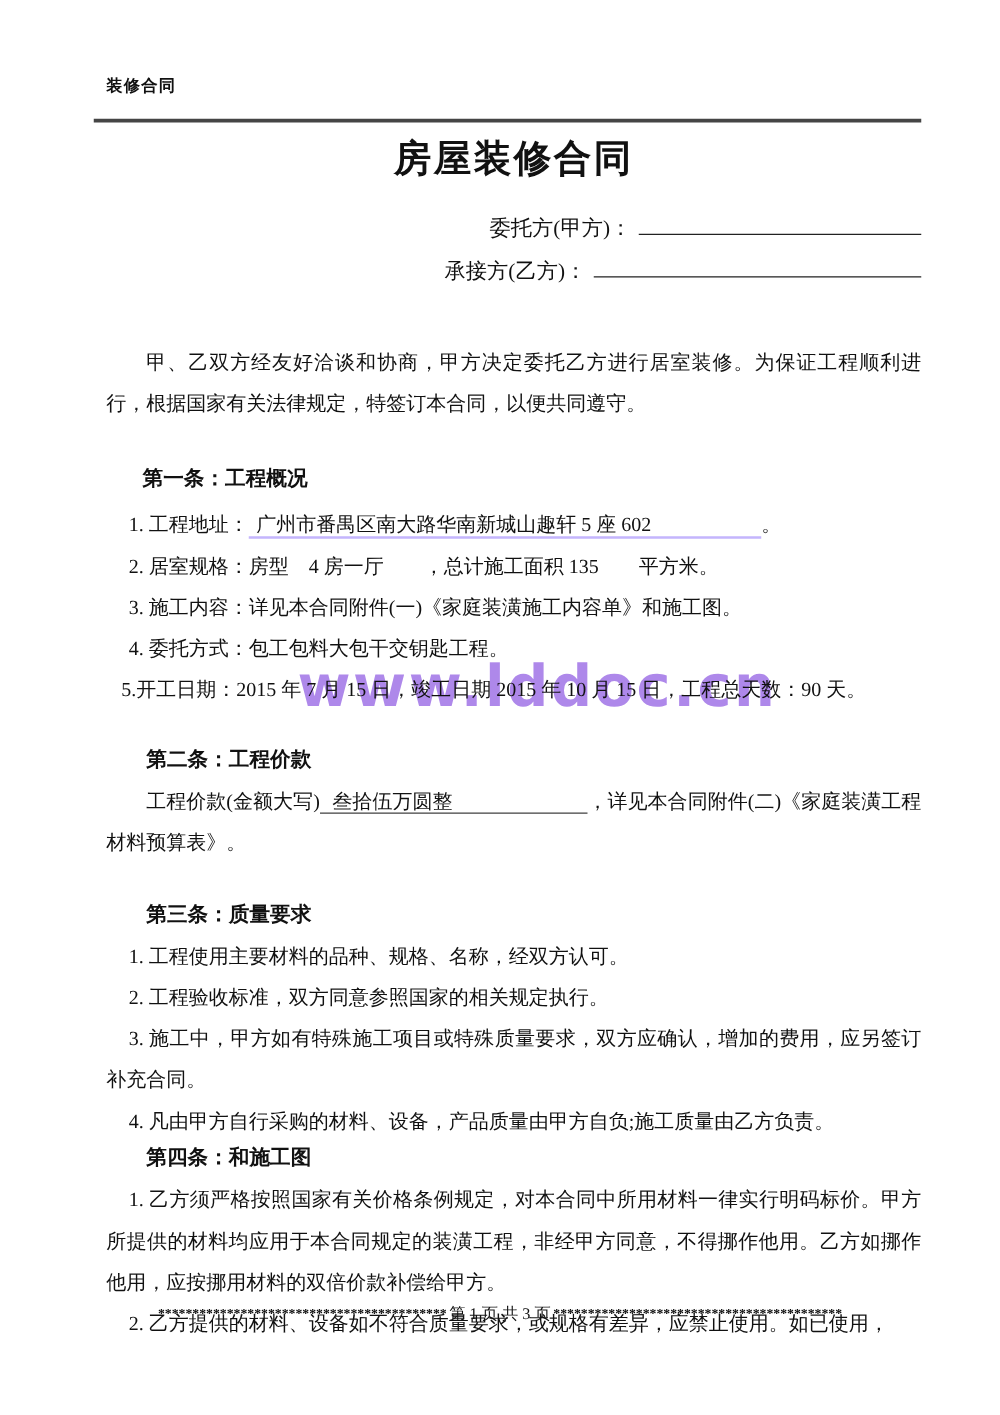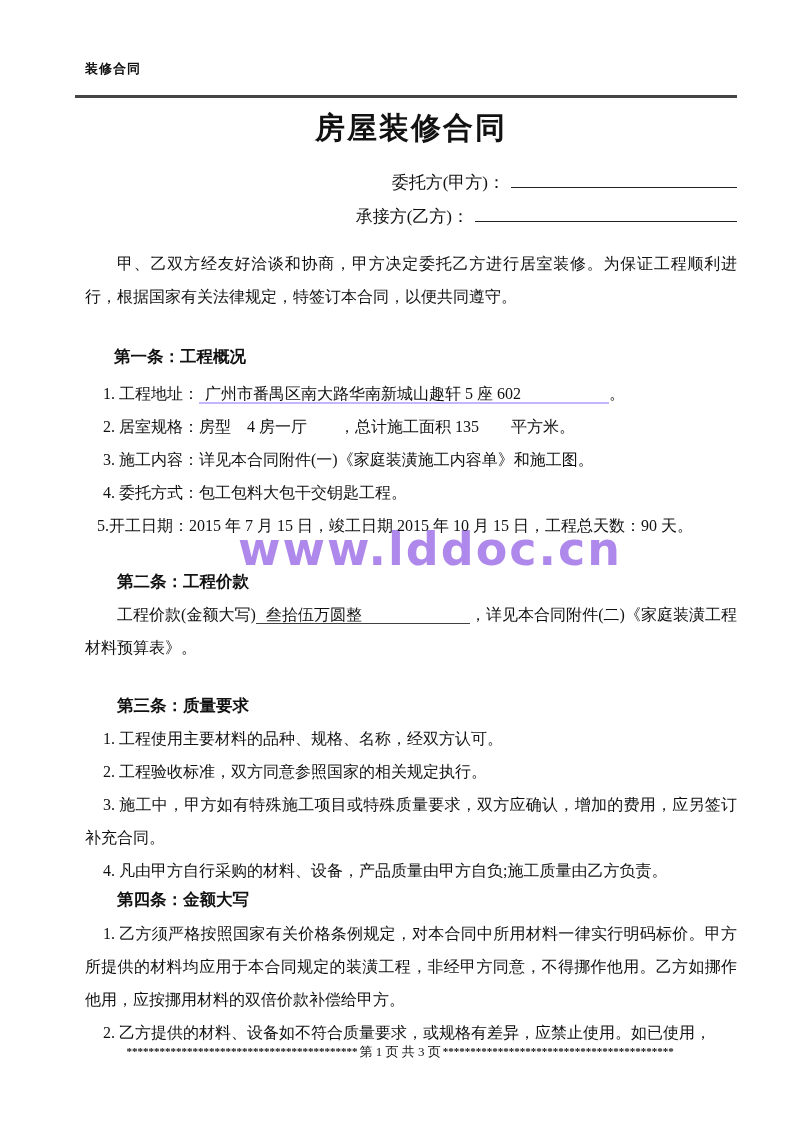--- a/index.html
+++ b/index.html
@@ -46,21 +46,21 @@
   .blank-line{
     display:inline-block;
     border-bottom:1.5px solid #222;
     height:15px;
     margin-left:6px;
     vertical-align:baseline;
   }
   .blank-a{width:226px;}
   .blank-b{width:262px;}
   .intro{
-    margin-top:17px;
+    margin-top:44px;
     text-indent:32px;
     line-height:33px;
     text-align:justify;
   }
   .sec-heading{
     font-family:"Liberation Sans","DejaVu Sans",sans-serif;
     font-weight:bold;
     font-size:16.5px;
     line-height:22px;
     margin-left:32px;
@@ -166,21 +166,21 @@
     </div>
 
     <div class="sec-heading sec3-heading">第三条：质量要求</div>
     <div class="s3-items">
       <div class="item">1.  工程使用主要材料的品种、规格、名称，经双方认可。</div>
       <div class="item">2.  工程验收标准，双方同意参照国家的相关规定执行。</div>
       <div class="item">3.  施工中，甲方如有特殊施工项目或特殊质量要求，双方应确认，增加的费用，应另签订补充合同。</div>
       <div class="item">4.  凡由甲方自行采购的材料、设备，产品质量由甲方自负;施工质量由乙方负责。</div>
     </div>
 
-    <div class="sec-heading sec4-heading">第四条：金额大写</div>
+    <div class="sec-heading sec4-heading">第四条：和施工图</div>
     <div class="s4-items">
       <div class="item">1.  乙方须严格按照国家有关价格条例规定，对本合同中所用材料一律实行明码标价。甲方所提供的材料均应用于本合同规定的装潢工程，非经甲方同意，不得挪作他用。乙方如挪作他用，应按挪用材料的双倍价款补偿给甲方。</div>
       <div class="item">2.  乙方提供的材料、设备如不符合质量要求，或规格有差异，应禁止使用。如已使用，</div>
     </div>
 
   </div>
 
   <div class="footer">
     <span class="stars">******************************************</span><span class="page-label">第 1 页 共 3 页</span><span class="stars">******************************************</span>
   </div>

